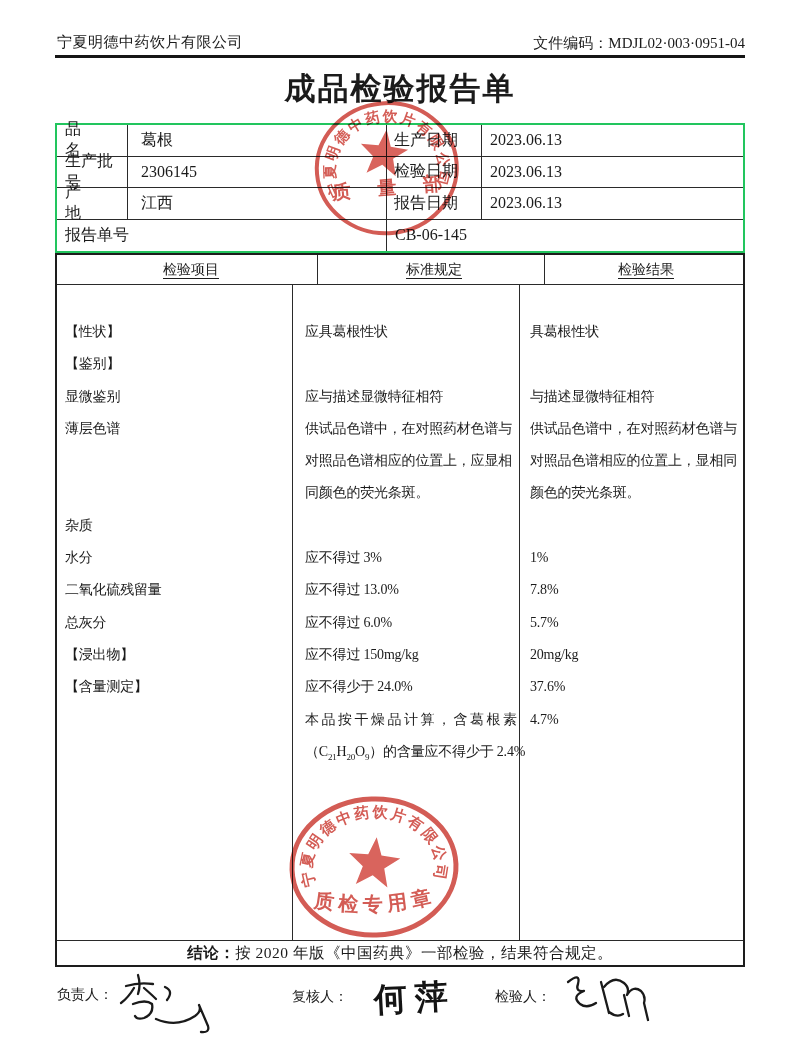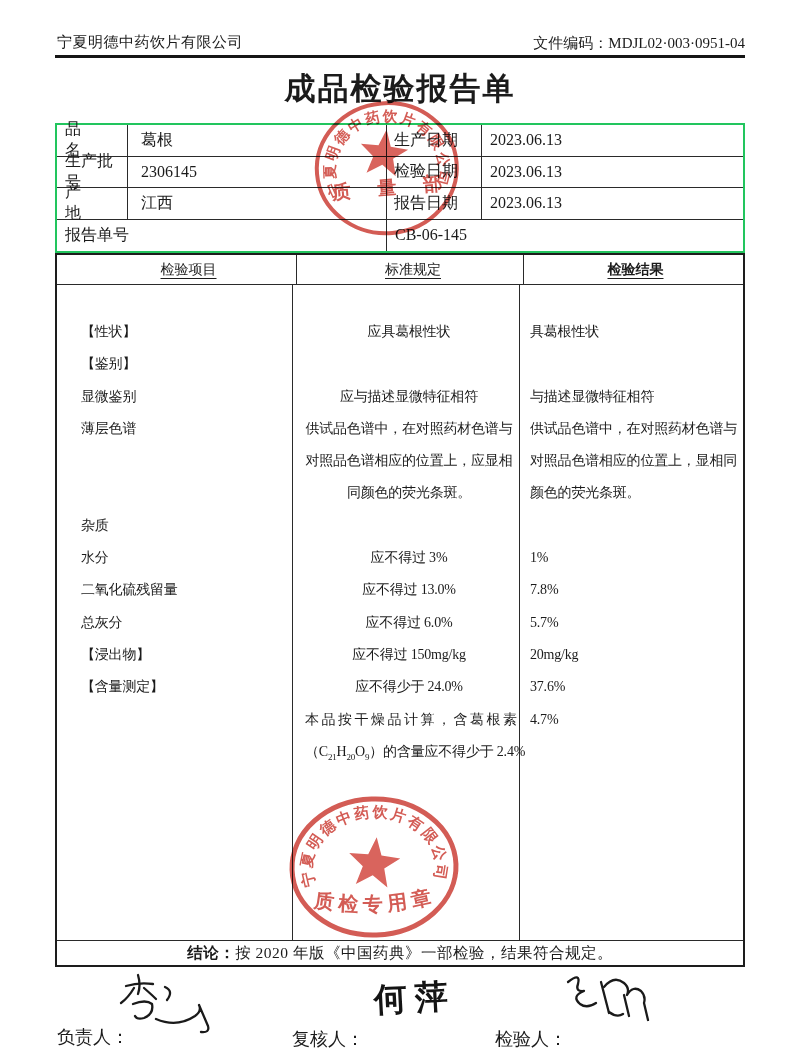--- a/index.html
+++ b/index.html
@@ -31,44 +31,44 @@
   .span2a { grid-column:1 / span 2; }
   .span2b { grid-column:3 / span 2; }
 
   
   .main-table {
     position:absolute; left:55px; top:253px; width:690px; height:714px;
     border:2px solid #1d1d1d; display:flex; flex-direction:column; font-size:14px;
   }
   .mt-header { display:flex; height:30px; border-bottom:1.5px solid #2a2a2a; flex:0 0 auto; }
   .mt-header > div { display:flex; align-items:center; justify-content:center; border-right:1.5px solid #2a2a2a; }
-  .mt-header > div:last-child { border-right:none;font-weight:bold; }
+  .mt-header > div:last-child { border-right:none; }
   .mt-header span { text-decoration:underline; text-underline-offset:4px; }
   .mt-body { display:flex; flex:1 1 auto; }
   .mt-body > div { border-right:1.5px solid #2a2a2a; padding-top:31px; }
   .mt-body > div:last-child { border-right:none; }
-  .c1 { width:224px; padding-left:8px;margin-left:16px; }
-  .c2 { width:227px; padding-left:12px; padding-right:6px;text-align:center; }
+  .c1 { width:261px; padding-left:8px; }
+  .c2 { width:227px; padding-left:12px; padding-right:6px; }
   .c3 { flex:1; padding-left:10px; padding-right:6px; }
   .tline { height:32.3px; line-height:32.3px; white-space:nowrap; letter-spacing:-0.2px; }
   .tline sub { font-size:9px; }
   .mt-conclusion {
     flex:0 0 25px; border-top:1.5px solid #2a2a2a; display:flex; align-items:center; justify-content:center;
     font-size:15.5px; letter-spacing:.5px;
   }
   .mt-conclusion b { font-weight:bold; }
 
   
   .stamp { position:absolute; mix-blend-mode:multiply; opacity:.9; }
   .stamp-top { left:309px; top:98px; transform:rotate(-5deg); }
   .stamp-bottom { left:286px; top:792px; transform:rotate(-2deg); }
   .stamp text { font-family:"Liberation Serif","DejaVu Serif",serif; font-weight:bold; }
 
   
-  .sig-label { position:absolute; font-size:18px;margin-top:39px; }
+  .sig-label { position:absolute; font-size:14px; }
   .lbl-resp { left:57px; top:986px; }
   .lbl-rev  { left:292px; top:988px; }
   .lbl-insp { left:495px; top:988px; }
   .sig-svg { position:absolute; }
   .sig1 { left:108px; top:966px; }
   .sig3 { left:556px; top:970px; }
   .sig-name {
     position:absolute; left:374px; top:976px; font-size:33px; font-weight:bold;
     letter-spacing:8px; transform:rotate(-3deg); color:#141414;
   }

